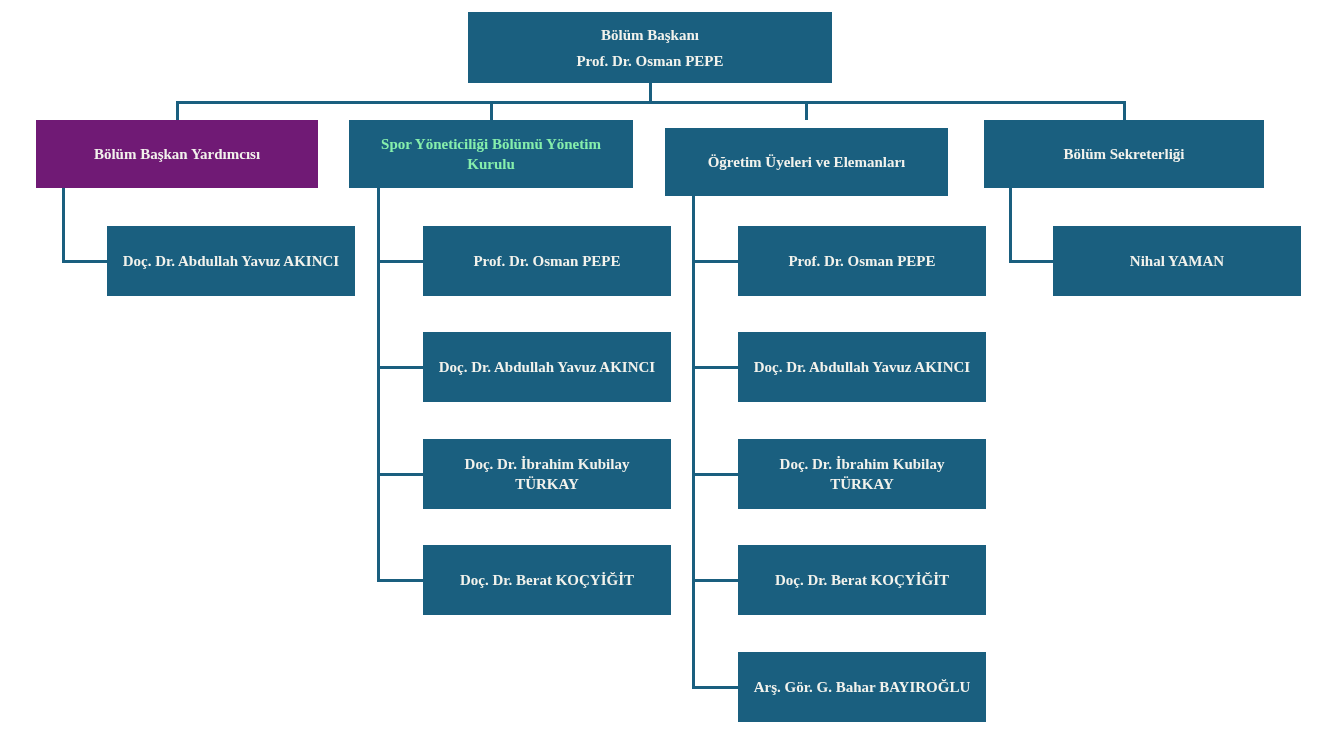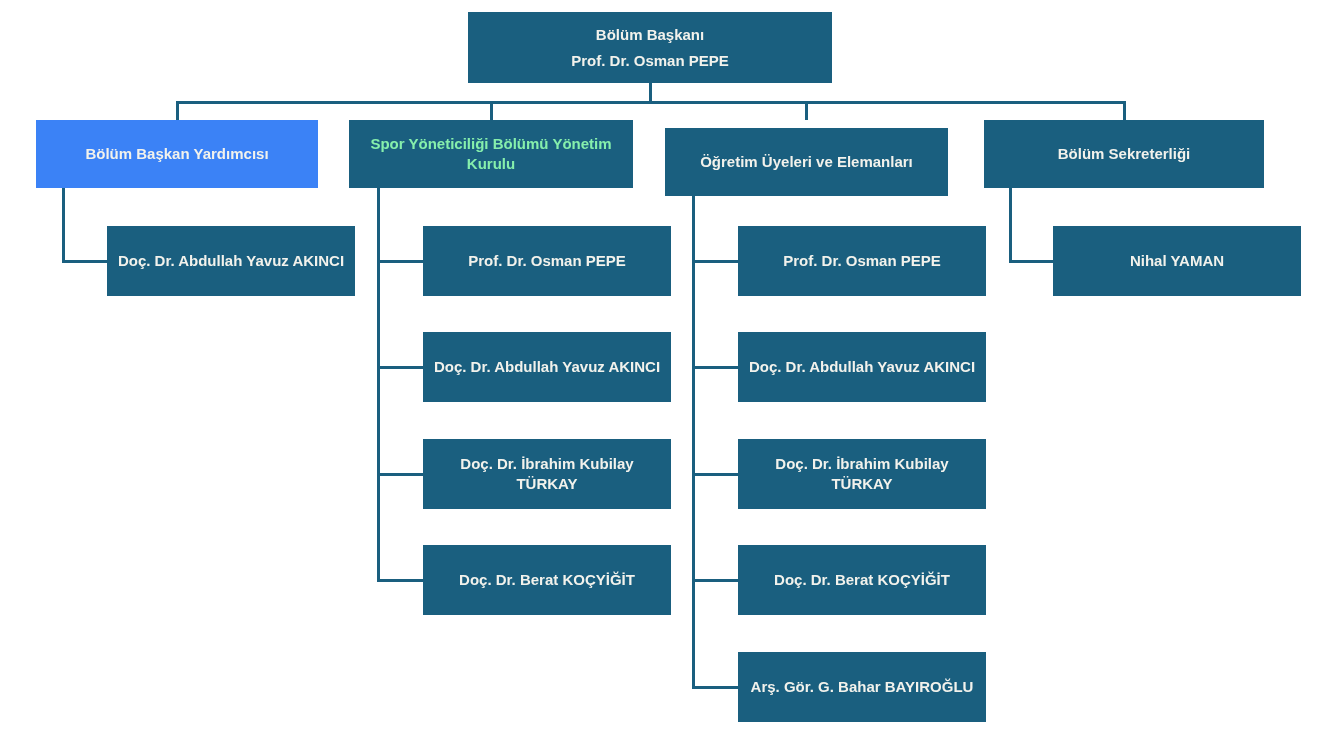--- a/index.html
+++ b/index.html
@@ -6,21 +6,21 @@
     margin: 0;
     padding: 0;
     background: #ffffff;
   }
   .stage {
     position: relative;
     width: 1339px;
     height: 723px;
     background: #ffffff;
     overflow: hidden;
-    font-family: Liberation Sans, sans-serif;
+    font-family: Liberation Serif, serif;
   }
   .node {
     position: absolute;
     display: flex;
     flex-direction: column;
     align-items: center;
     justify-content: center;
     text-align: center;
     font-weight: bold;
     box-sizing: border-box;
@@ -50,21 +50,21 @@
     <div class="node node-root" style="left: 468px; top: 12px; width: 364px; height: 71px; background: rgb(26, 95, 127); color: rgb(242, 242, 236);">
       <span class="line">Bölüm Başkanı</span>
       <span class="line">Prof. Dr. Osman PEPE</span>
     </div>
     <div class="connector" style="left: 648.5px; top: 83px; width: 3px; height: 21px; background: rgb(26, 95, 127);"></div>
     <div class="connector" style="left: 175.5px; top: 101px; width: 950px; height: 3px; background: rgb(26, 95, 127);"></div>
     <div class="connector" style="left: 175.5px; top: 101px; width: 3px; height: 19px; background: rgb(26, 95, 127);"></div>
     <div class="connector" style="left: 489.5px; top: 101px; width: 3px; height: 19px; background: rgb(26, 95, 127);"></div>
     <div class="connector" style="left: 805px; top: 101px; width: 3px; height: 19px; background: rgb(26, 95, 127);"></div>
     <div class="connector" style="left: 1122.5px; top: 101px; width: 3px; height: 19px; background: rgb(26, 95, 127);"></div>
-    <div class="node node-branch" style="left: 36px; top: 120px; width: 282px; height: 68px; background: #3b82f6; color: rgb(242, 242, 236);">
+    <div class="node node-branch" style="left: 36px; top: 120px; width: 282px; height: 68px; background: #701a75; color: rgb(242, 242, 236);">
       <span class="line">Bölüm Başkan Yardımcısı</span>
     </div>
     <div class="node node-member" style="left: 107px; top: 226px; width: 248px; height: 70px; background: rgb(26, 95, 127); color: rgb(242, 242, 236);">
       <span class="line">Doç. Dr. Abdullah Yavuz AKINCI</span>
     </div>
     <div class="connector" style="left: 61.5px; top: 259.5px; width: 45.5px; height: 3px; background: rgb(26, 95, 127);"></div>
     <div class="connector" style="left: 61.5px; top: 188px; width: 3px; height: 74.5px; background: rgb(26, 95, 127);"></div>
     <div class="node node-branch" style="left: 349px; top: 120px; width: 284px; height: 68px; background: rgb(26, 95, 127); color: #86efac;">
       <span class="line">Spor Yöneticiliği Bölümü Yönetim Kurulu</span>
     </div>

